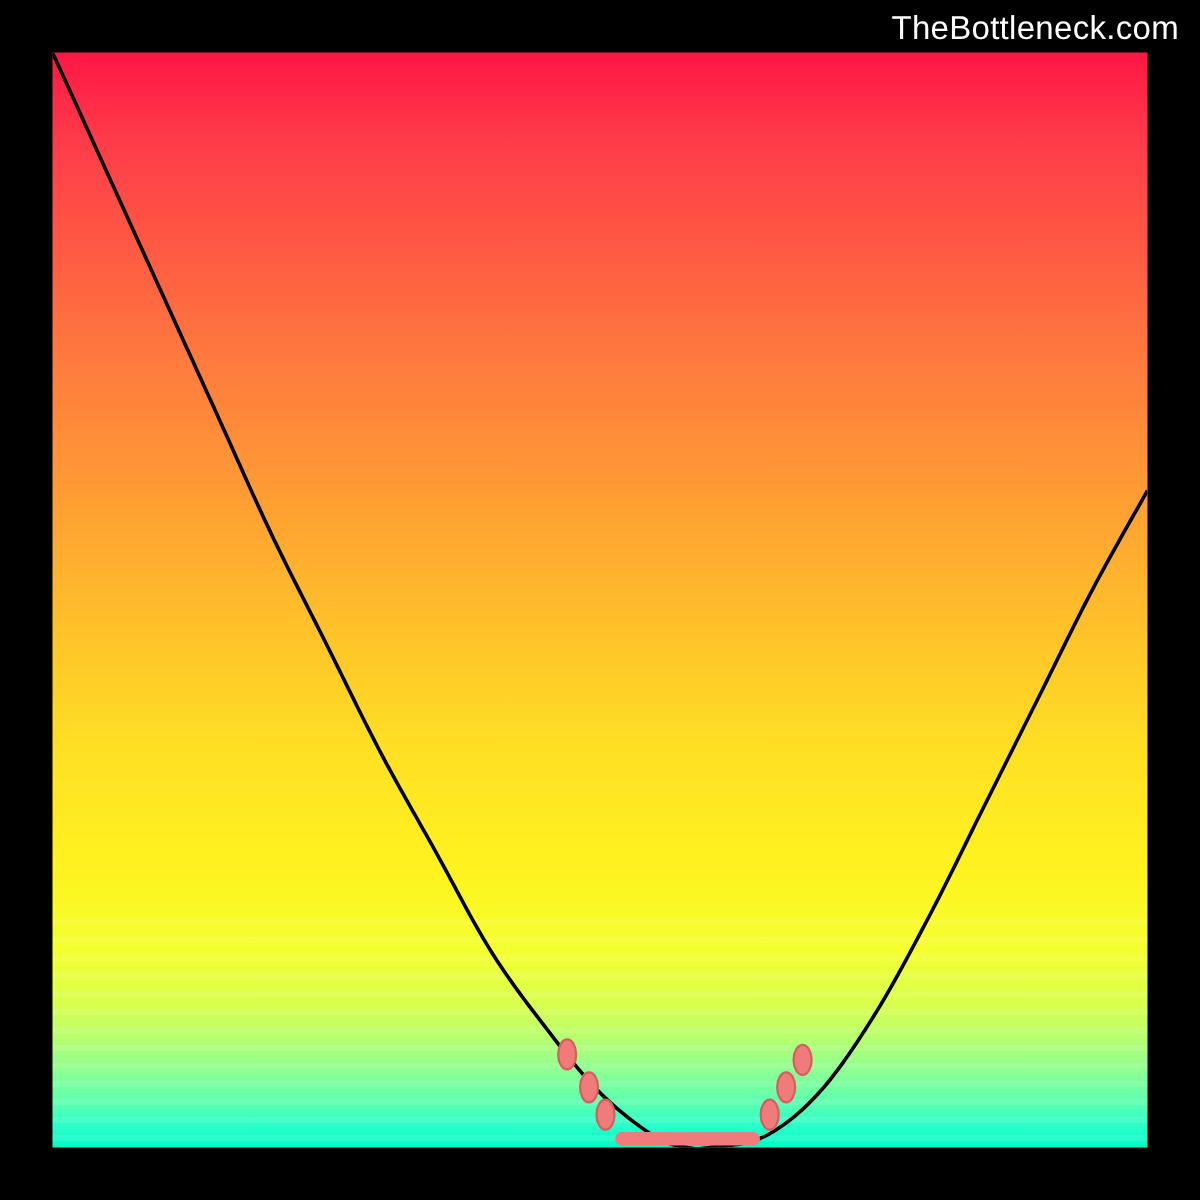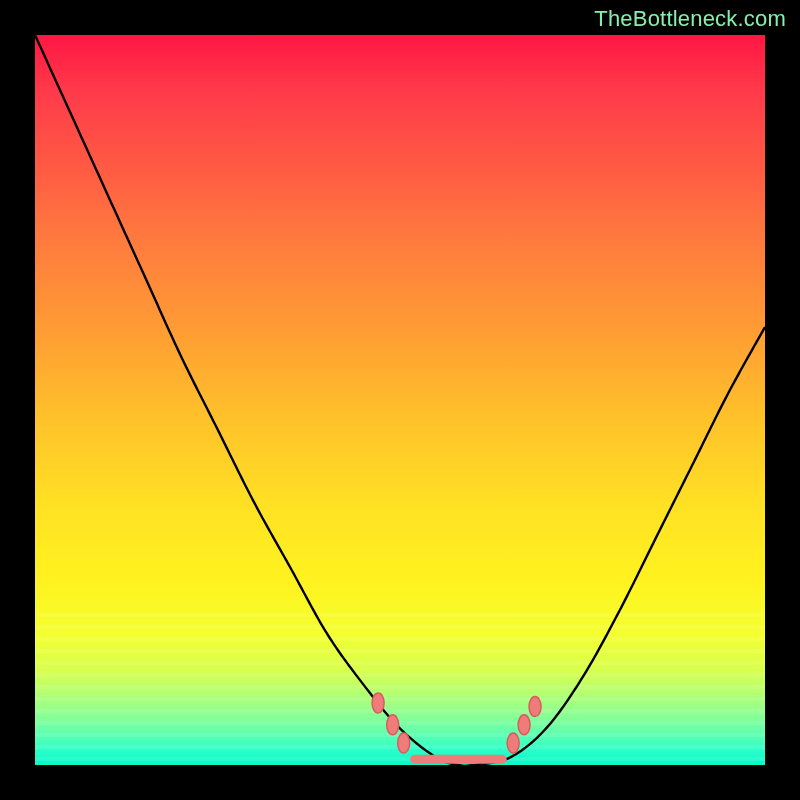--- a/index.html
+++ b/index.html
@@ -63,21 +63,21 @@
     position: absolute;
     left: 0;
     top: 0;
     width: 730px;
     height: 730px;
   }
   .watermark {
     position: absolute;
     top: 6px;
     right: 14px;
-    color: #86efac;
+    color: #ffffff;
     font-size: 22px;
     font-weight: 500;
     letter-spacing: 0.2px;
     user-select: none;
   }
   .marker {
     fill: #ef7b7b;
     stroke: #d85d5d;
     stroke-width: 1.5;
   }

